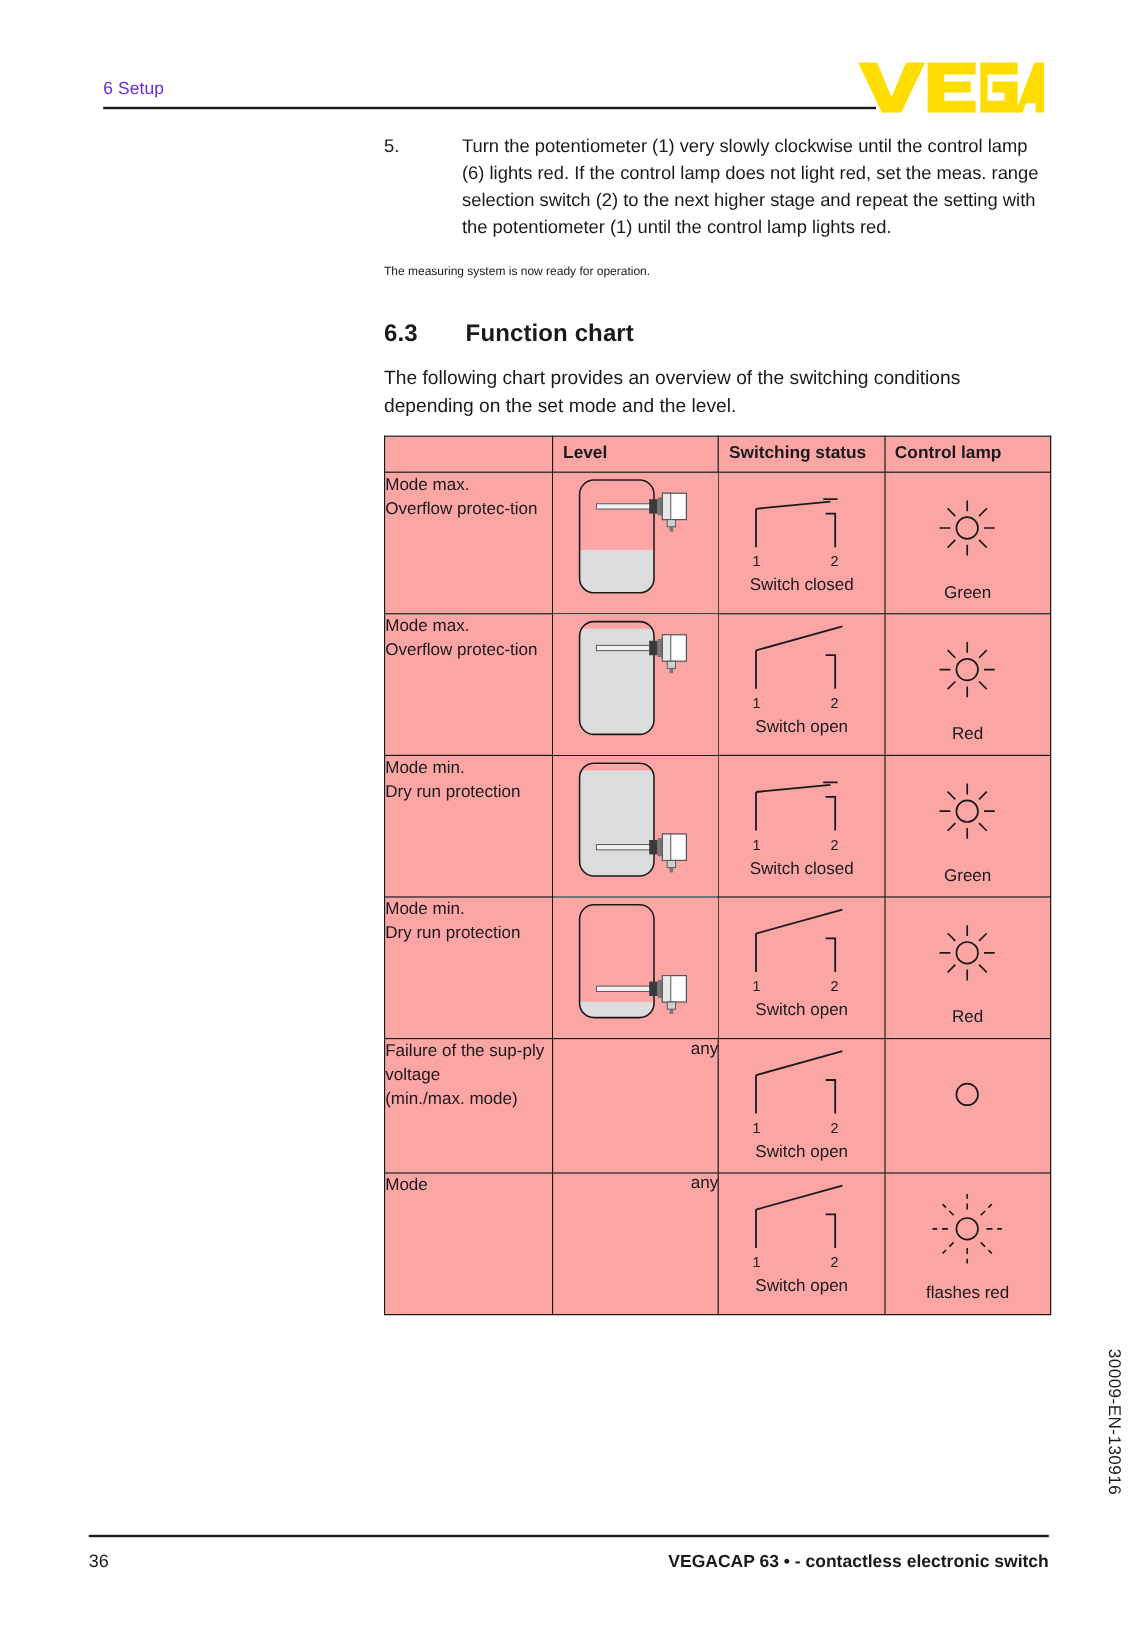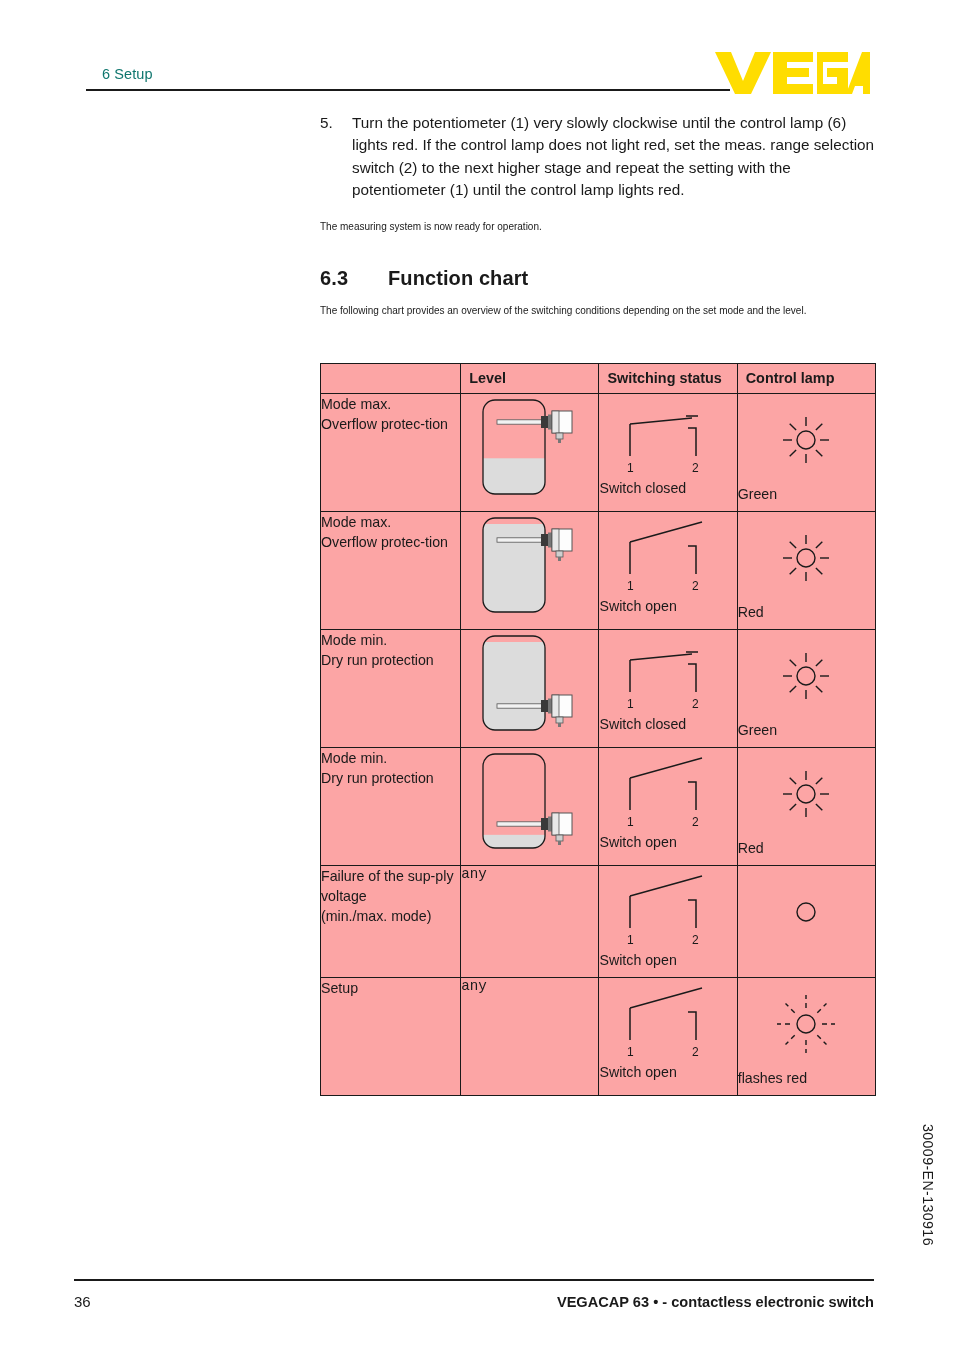--- a/index.html
+++ b/index.html
@@ -19,25 +19,25 @@
   
   .page-header {
     position: absolute;
     left: 86px;
     top: 60px;
     width: 784px;
     height: 40px;
   }
   .header-chapter {
     position: absolute;
-    left: 16px;
+    left: 0;
     top: 6px;
     font-size: 14.5px;
     letter-spacing: .1px;
-    color: #0f766e;
+    color: #6d28d9;
   }
   .header-rule {
     position: absolute;
     left: 0;
     top: 29px;
     width: 644px;
     height: 1.6px;
     background: #1a1a1a;
   }
   .vega-logo {
@@ -59,40 +59,41 @@
     display: flex;
     font-size: 15.3px;
     line-height: 1.455;
   }
   .step-num {
     width: 32px;
     flex: none;
   }
   .step-text {
     flex: 1;
+    margin-left: 33px;
   }
   .para {
     font-size: 10px;
     line-height: 1.455;
     margin-top: 19px;
   }
   .section-heading {
     margin-top: 32px;
     display: flex;
     font-weight: bold;
     font-size: 20px;
     letter-spacing: .1px;
   }
   .section-num {
     width: 68px;
     flex: none;
   }
   .intro {
     margin-top: 14px;
-    font-size: 10px;
+    font-size: 16px;
     line-height: 1.455;
   }
 
   
   .fn-table {
     position: absolute;
     left: 320px;
     top: 363px;
     width: 556px;
     border-collapse: collapse;
@@ -117,39 +118,39 @@
   .col-lamp   { width: 138px; }
 
   .cell-mode {
     padding: 12px 8px 10px 8px;
     line-height: 1.42;
   }
   .cell-mode .ln { display: block; }
   .cell-mode .ln + .ln { margin-top: 0; }
 
   .cell-center {
-    text-align: left;
+    text-align: right;
     padding-top: 12px;
-    font-family: Liberation Mono, monospace;
   }
 
   .cell-graphic {
     position: relative;
     height: 110px;
   }
 
   .vessel-wrap {
     position: absolute;
     left: 0; top: 0; right: 0; bottom: 0;
   }
   .switch-wrap {
     position: relative;
     height: 86px;
   }
   .caption {
+    text-align: center;
     font-size: 14.2px;
     padding-bottom: 9px;
   }
   .lamp-wrap {
     position: relative;
     height: 86px;
   }
 
   
   .page-footer {
@@ -479,21 +480,21 @@
         </td>
         <td>
           <div class="lamp-wrap" style="text-align: center; padding-top: 6px;"><svg viewBox="0 0 86 80" width="86" height="80" aria-hidden="true">
       <circle cx="43" cy="40" r="9" fill="none" stroke="#1a1a1a" stroke-width="1.4"></circle>
             </svg></div>
           <div class="caption"></div>
         </td>
       </tr>
       <tr>
         <td class="cell-mode">
-          <span class="ln">Setup</span>
+          <span class="ln">Mode</span>
         </td>
         <td class="cell-center">
           <div>any</div>
         </td>
         <td>
           <div class="switch-wrap" style="text-align: center;">
   <svg viewBox="0 0 120 86" width="120" height="86" aria-hidden="true">
     <path d="M 22 62 L 22 30" fill="none" stroke="#1a1a1a" stroke-width="1.5"></path>
     <path d="M 88 62 L 88 34 L 80 34" fill="none" stroke="#1a1a1a" stroke-width="1.5"></path>
     <path d="M 22 30 L 94 10" fill="none" stroke="#1a1a1a" stroke-width="1.5"></path>

